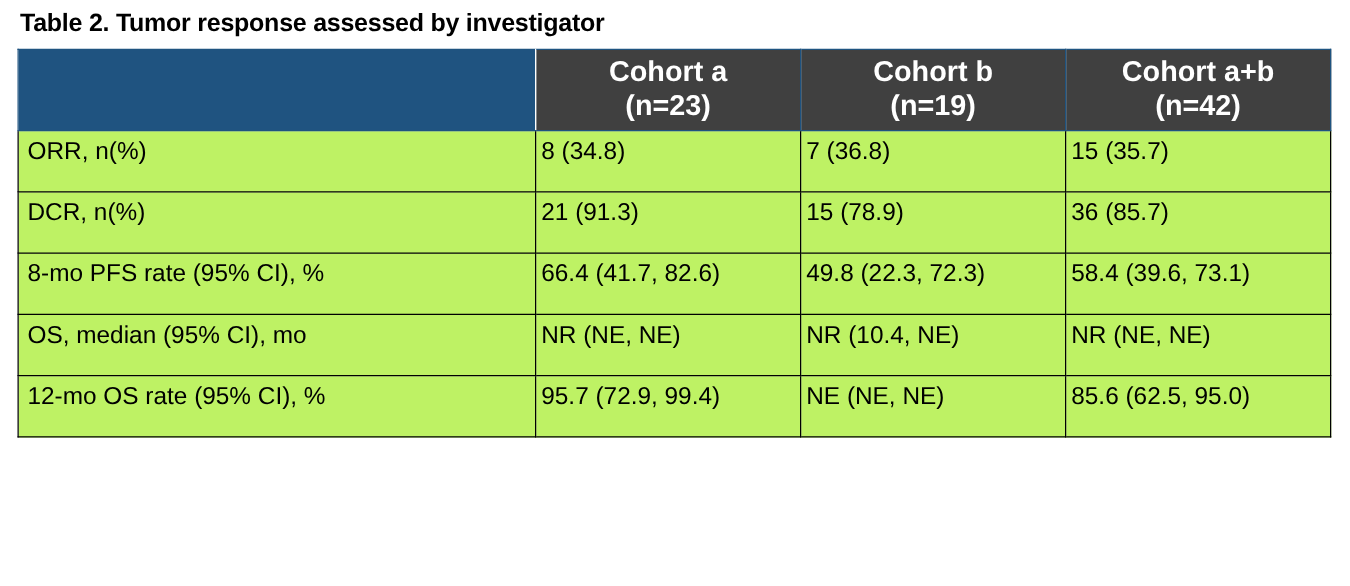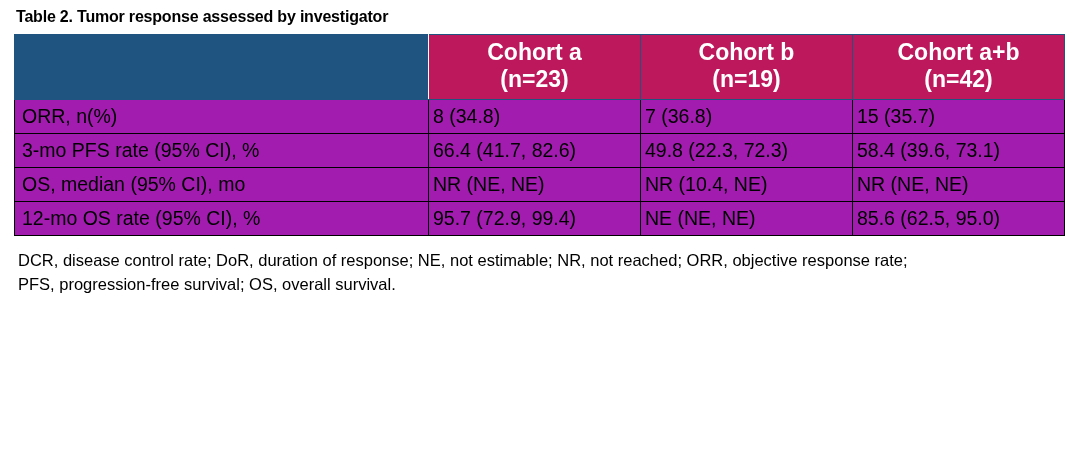--- a/index.html
+++ b/index.html
@@ -15,38 +15,38 @@
     overflow: hidden;
   }
   .page {
     width: 1080px;
     height: 469px;
     position: relative;
     box-sizing: border-box;
     padding: 8px 14px 0 14px;
   }
   .table-title {
-    font-size: 16px;
+    font-size: 20px;
     font-weight: bold;
     letter-spacing: -0.2px;
     margin: 0 0 8px 2px;
     color: #000;
   }
   table.resp {
     border-collapse: collapse;
     width: 1050px;
     table-layout: fixed;
   }
   table.resp col.c0 { width: 414px; }
   table.resp col.c1 { width: 212px; }
   table.resp col.c2 { width: 212px; }
   table.resp col.c3 { width: 212px; }
 
   thead th {
-    background: #be185d;
+    background: #404040;
     color: #ffffff;
     font-size: 23px;
     font-weight: bold;
     text-align: center;
     border: 1px solid #1f5380;
     padding: 4px 2px 6px 2px;
     line-height: 1.18;
     vertical-align: middle;
   }
   thead th.corner {
@@ -55,24 +55,24 @@
   }
   thead th.hdr {
     border-left: 1px solid #ffffff;
   }
   thead th .hdr-line2 {
     display: block;
   }
   tbody td {
     border: 1px solid #000000;
     font-size: 19.5px;
-    padding: 2px 4px 3px 4px;
+    padding: 2px 4px 18px 4px;
     height: 28px;
     line-height: 1.2;
-    background: #a21caf;
+    background: #bef264;
   }
   tbody td.label {
     text-align: left;
     padding-left: 7px;
   }
   tbody td.val {
     text-align: left;
   }
   .footnotes {
     margin: 13px 0 0 4px;
@@ -115,37 +115,39 @@
       </tr>
     </thead>
     <tbody>
       <tr>
         <td class="label">ORR, n(%)</td>
         <td class="val">8 (34.8)</td>
         <td class="val">7 (36.8)</td>
         <td class="val">15 (35.7)</td>
       </tr>
       <tr>
-        <td class="label">3-mo PFS rate (95% CI), %</td>
+        <td class="label">DCR, n(%)</td>
+        <td class="val">21 (91.3)</td>
+        <td class="val">15 (78.9)</td>
+        <td class="val">36 (85.7)</td>
+      </tr>
+      <tr>
+        <td class="label">8-mo PFS rate (95% CI), %</td>
         <td class="val">66.4 (41.7, 82.6)</td>
         <td class="val">49.8 (22.3, 72.3)</td>
         <td class="val">58.4 (39.6, 73.1)</td>
       </tr>
       <tr>
         <td class="label">OS, median (95% CI), mo</td>
         <td class="val">NR (NE, NE)</td>
         <td class="val">NR (10.4, NE)</td>
         <td class="val">NR (NE, NE)</td>
       </tr>
       <tr>
         <td class="label">12-mo OS rate (95% CI), %</td>
         <td class="val">95.7 (72.9, 99.4)</td>
         <td class="val">NE (NE, NE)</td>
         <td class="val">85.6 (62.5, 95.0)</td>
       </tr>
     </tbody>
   </table>
 
-  <div class="footnotes">
-    <div>DCR, disease control rate; DoR, duration of response; NE, not estimable; NR, not reached; ORR, objective response rate;</div>
-    <div>PFS, progression-free survival; OS, overall survival.</div>
-  </div>
 </div>
 
 </body></html>

